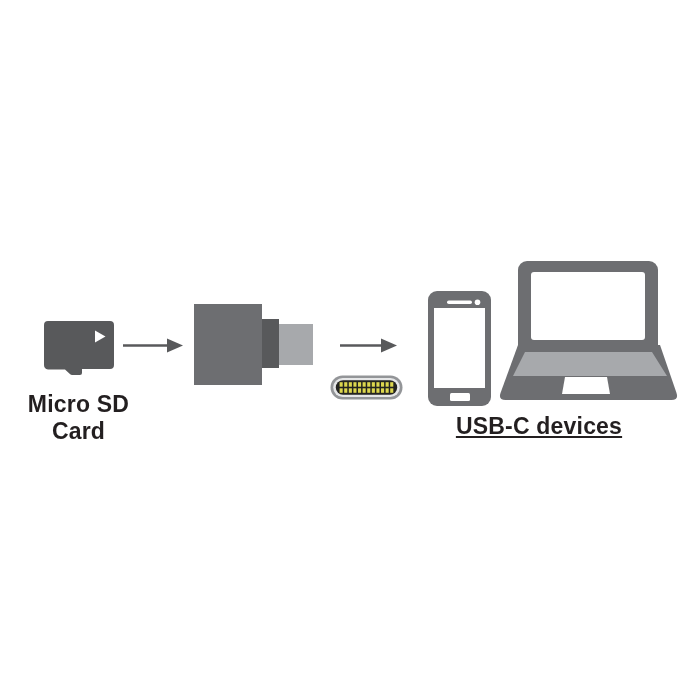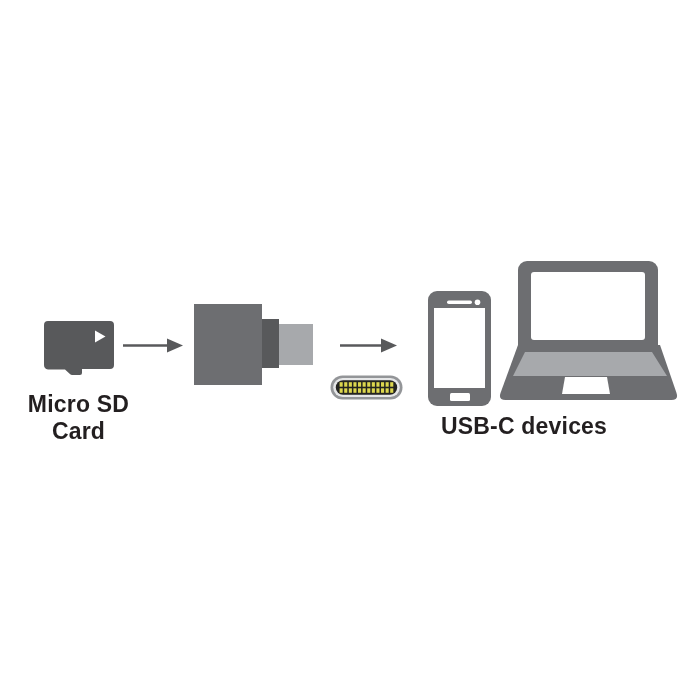--- a/index.html
+++ b/index.html
@@ -101,15 +101,15 @@
   </svg>
 
   <svg class="abs" style="left:495px;top:256px;" width="186" height="146" viewBox="0 0 186 146">
     <rect class="f-mid" x="23" y="5" width="140" height="96" rx="9"></rect>
     <rect class="f-white" x="36" y="16" width="114" height="68" rx="3"></rect>
     <path class="f-mid" d="M23 89 L165 89 L181.5 137 Q183.8 144 176.5 144 L10.5 144 Q3.2 144 5.5 137 Z"></path>
     <polygon class="f-light" points="30,96 157,96 172,120 18,120"></polygon>
     <polygon class="f-white" points="70,121 112,121 115,138 67,138"></polygon>
   </svg>
 
-  <div class="abs label" style="left:429px;top:413px;width:190px;">USB-C devices</div>
+  <div class="abs label" style="left:444px;top:413px;width:190px;text-decoration:underline;">USB-C devices</div>
 
 </div>
 
 </body></html>

